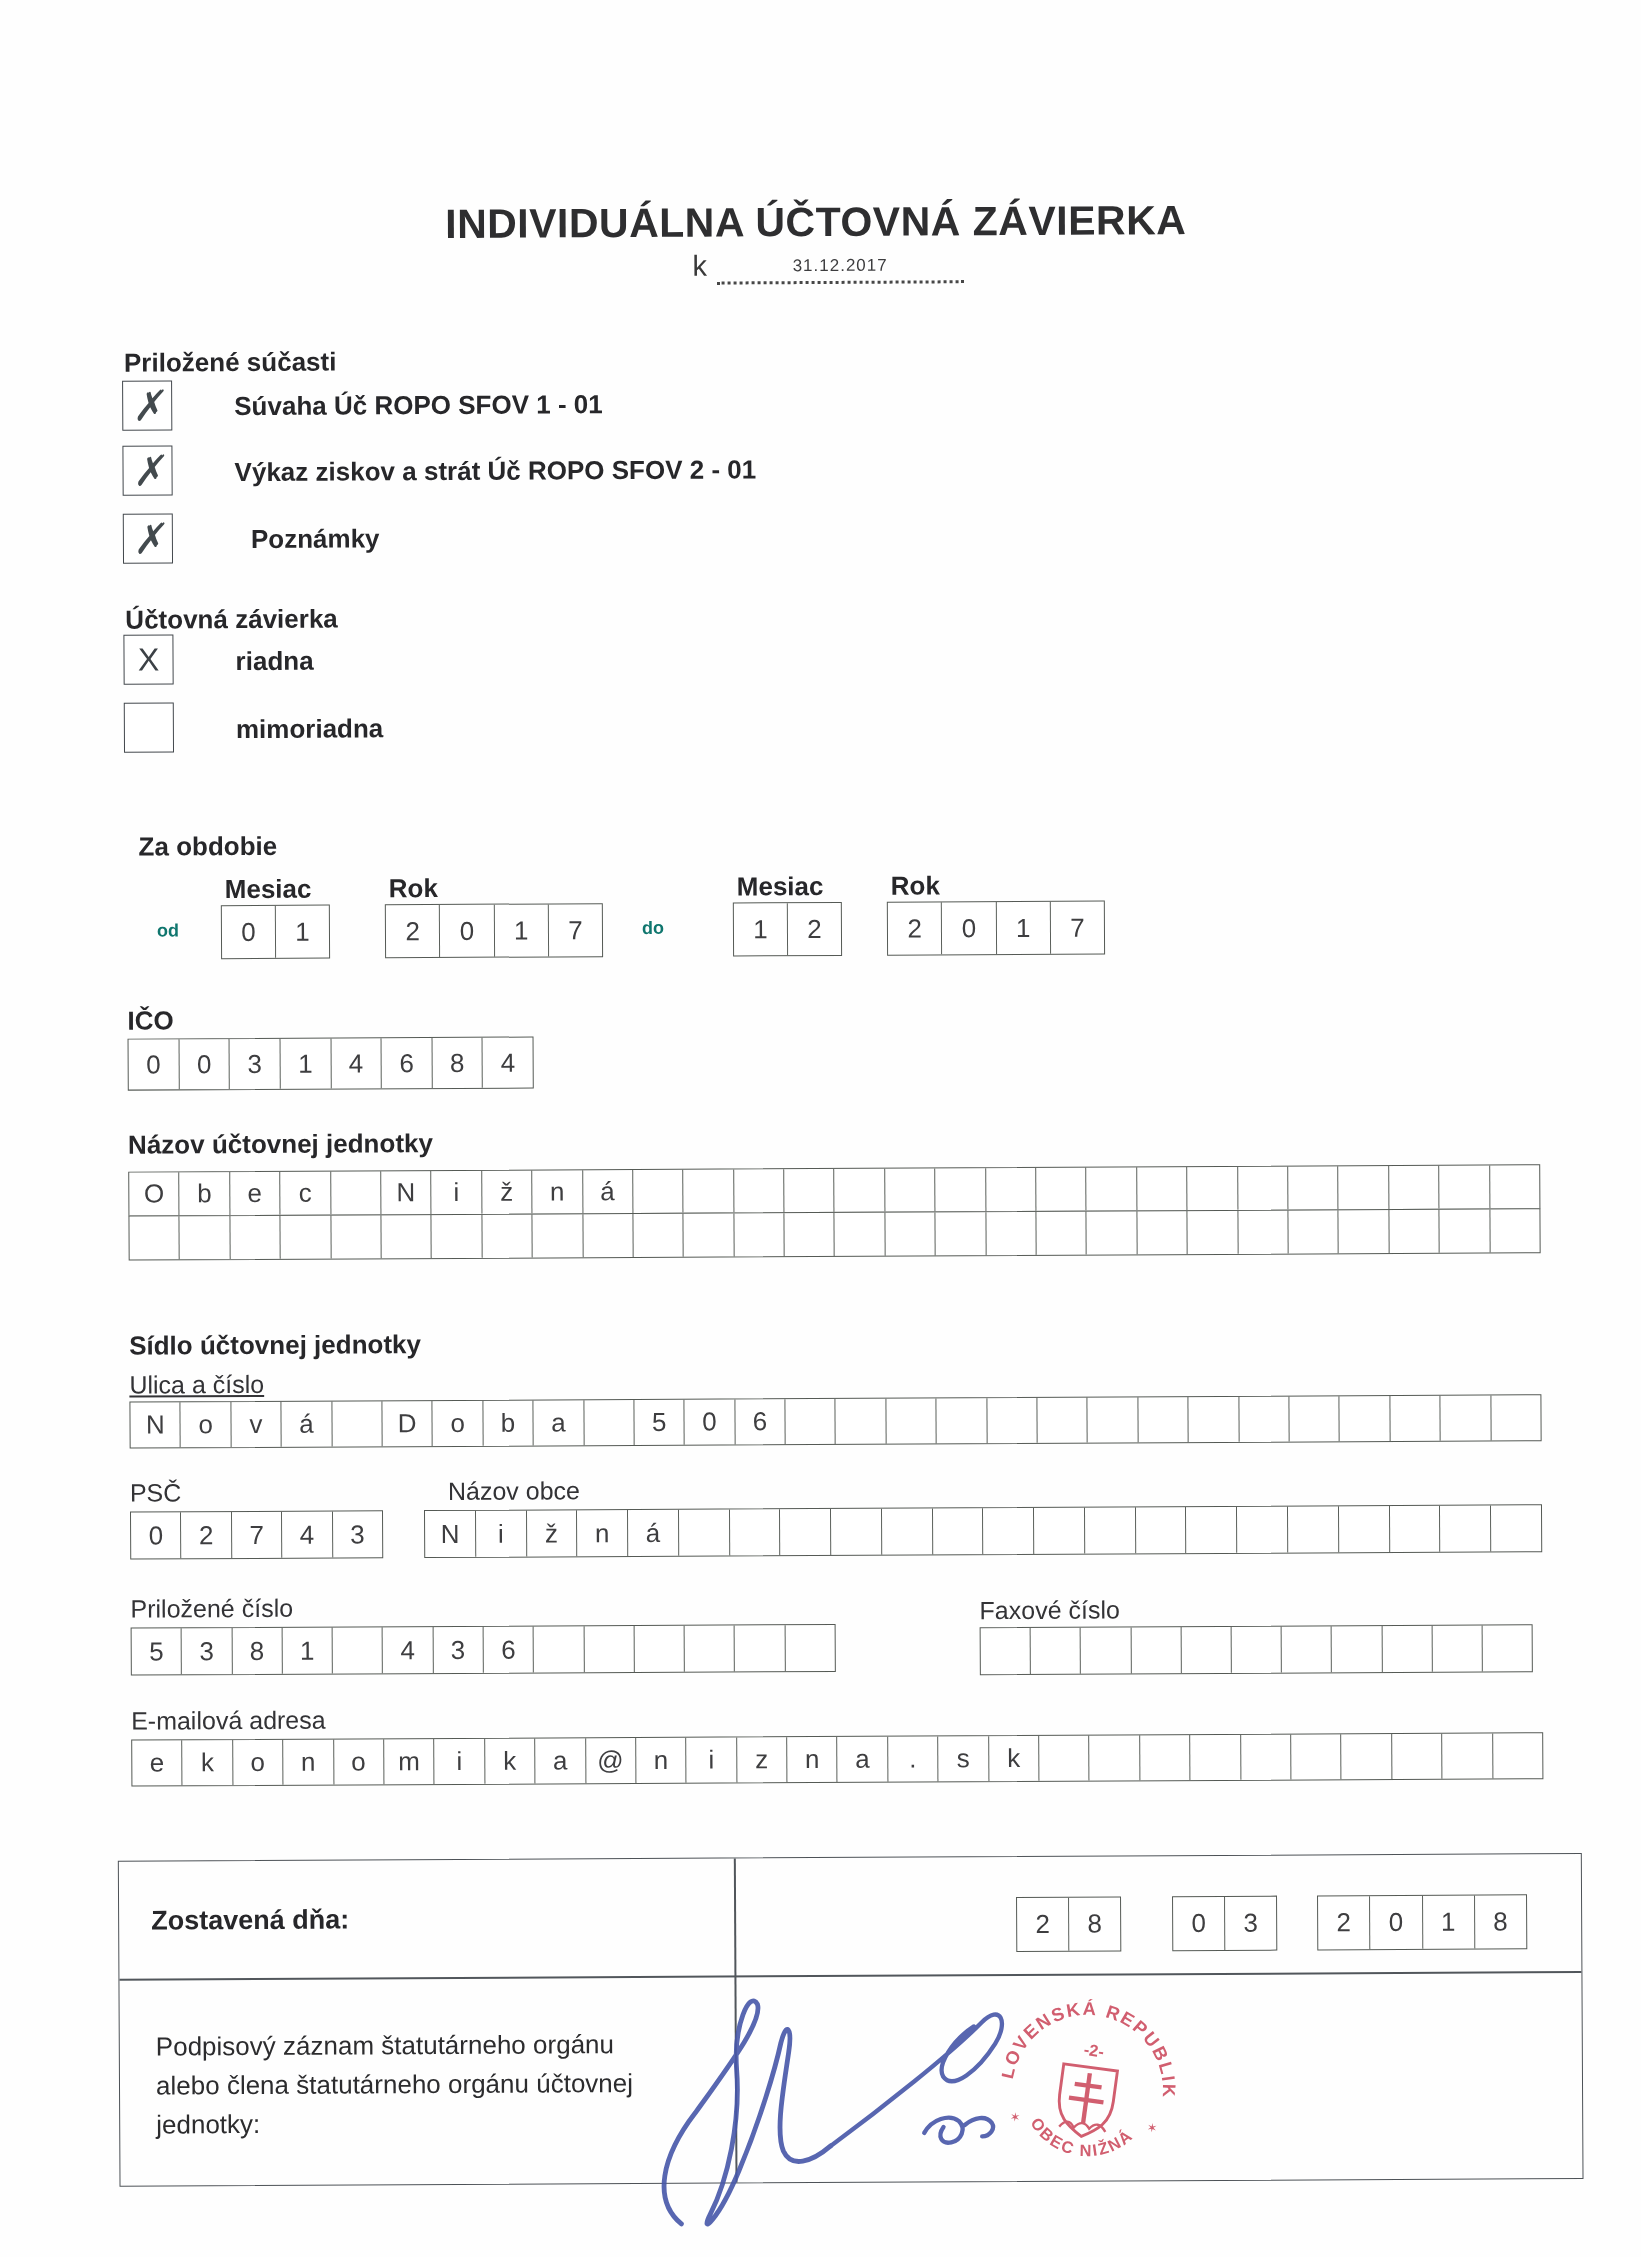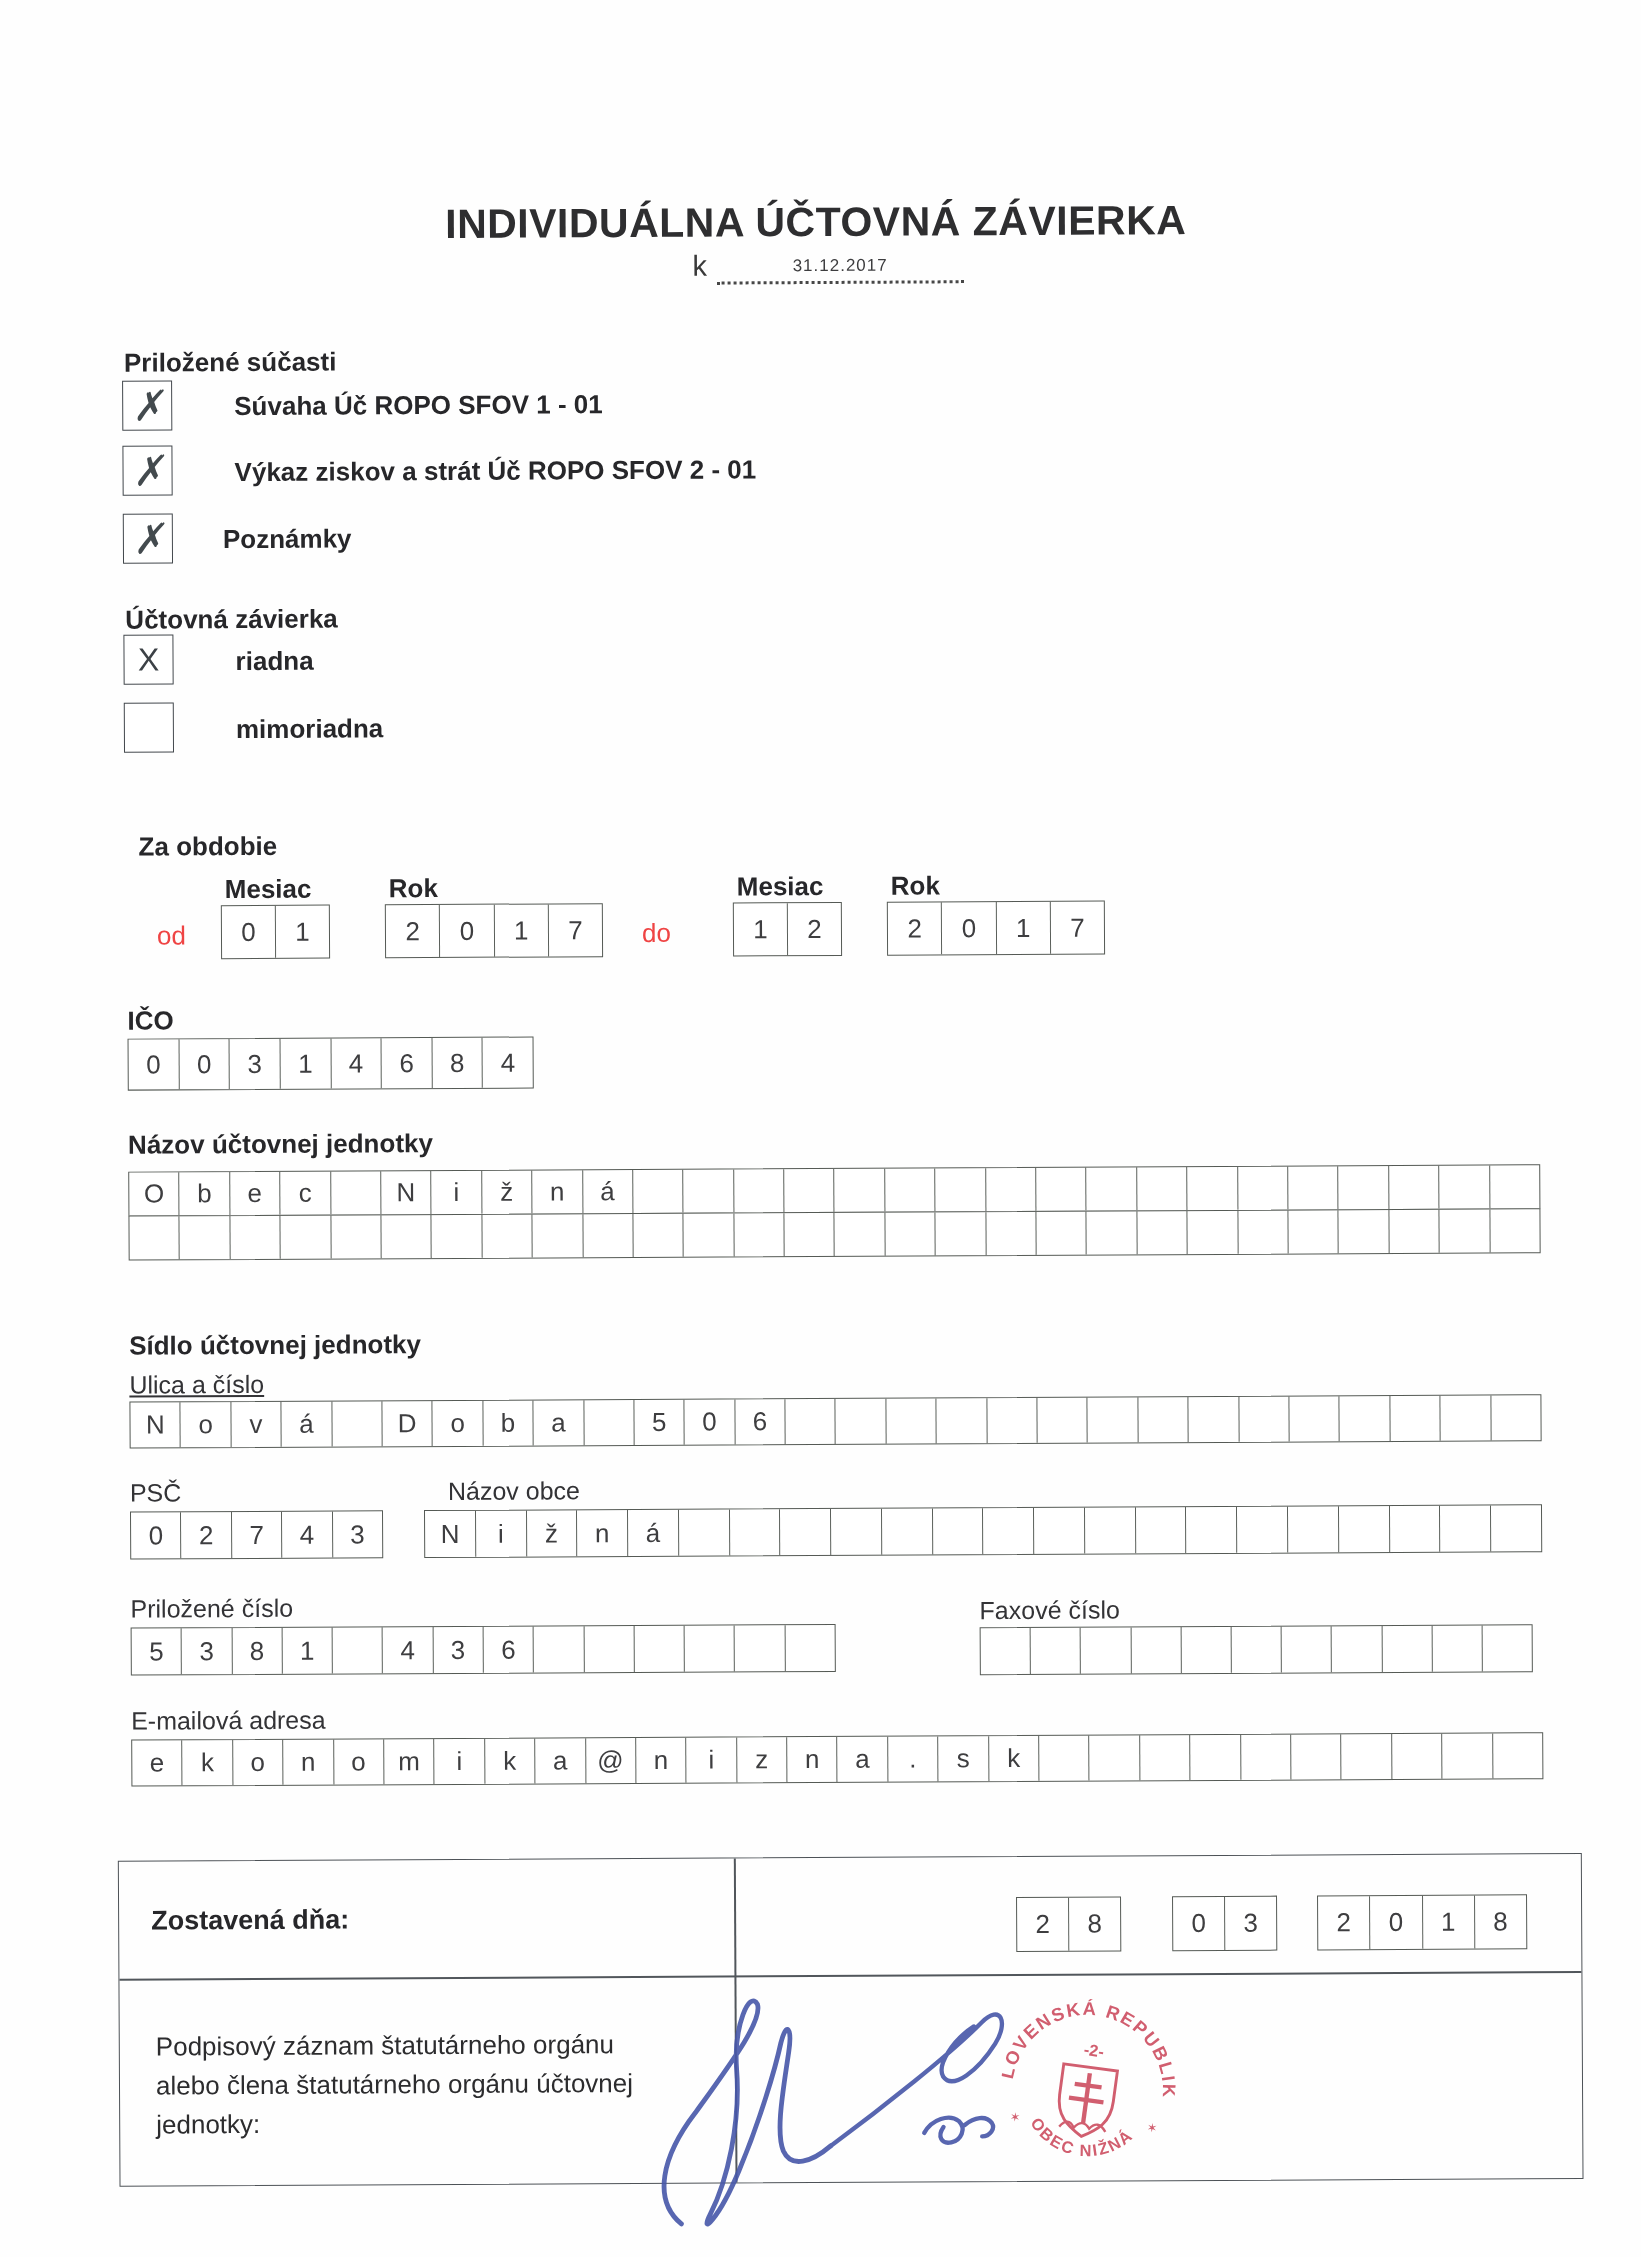--- a/index.html
+++ b/index.html
@@ -25,21 +25,21 @@
   }
   .mark{font-size:32px;color:#3c4146;line-height:1;}
   .mark.script{font-style:italic;font-size:39px;transform:rotate(-6deg);color:#434a4e;}
   .cblabel{position:absolute;font-size:26px;font-weight:bold;color:#27272a;}
   .cellgrid{position:absolute;display:flex;border:1.4px solid #555a55;background:#fff;box-sizing:border-box;}
   .cellgrid .cell{
     flex:1;display:flex;align-items:center;justify-content:center;
     font-size:26px;color:#3e3e40;box-sizing:border-box;
   }
   .cellgrid .cell + .cell{border-left:1px solid #5b605b;}
-  .odlabel{position:absolute;font-size:26px;font-weight:normal;color:#ef4444;}
+  .odlabel{position:absolute;font-size:18px;font-weight:bold;color:#0f766e;}
   .ftable{position:absolute;left:114px;top:1857px;width:1464px;height:326px;border:1.9px solid #4d5257;box-sizing:border-box;}
   .fvline{position:absolute;left:615px;top:0;bottom:0;width:1.9px;background:#51565b;}
   .fhline{position:absolute;left:0;right:0;top:117px;height:1.9px;background:#51565b;}
   .podpis{position:absolute;left:151px;top:2024px;width:502px;font-size:26px;line-height:1.5;color:#2c2c2e;}
   .sig{position:absolute;left:637px;top:1977px;z-index:3;}
   .stamp{position:absolute;left:996px;top:2001px;transform:rotate(8deg);z-index:2;}
 </style>
 </head>
 <body>
 
@@ -64,21 +64,21 @@
   <div class="cblabel" style="left:238px;top:388px;">Súvaha Úč ROPO SFOV 1 - 01</div>
 
   <div class="cbx" style="left:126px;top:442px;">
     <span class="mark script">✗</span>
   </div>
   <div class="cblabel" style="left:238px;top:454px;">Výkaz ziskov a strát Úč ROPO SFOV 2 - 01</div>
 
   <div class="cbx" style="left:126px;top:510px;">
     <span class="mark script">✗</span>
   </div>
-  <div class="cblabel" style="left:226px;top:521px;">Poznámky</div>
+  <div class="cblabel" style="left:254px;top:521px;">Poznámky</div>
 
   <div class="h" style="left:128px;top:601px;">Účtovná závierka</div>
 
   <div class="cbx" style="left:126px;top:631px;">
     <span class="mark">X</span>
   </div>
   <div class="cblabel" style="left:238px;top:643px;">riadna</div>
 
   <div class="cbx" style="left:126px;top:699px;">
     <span class="mark"></span>

